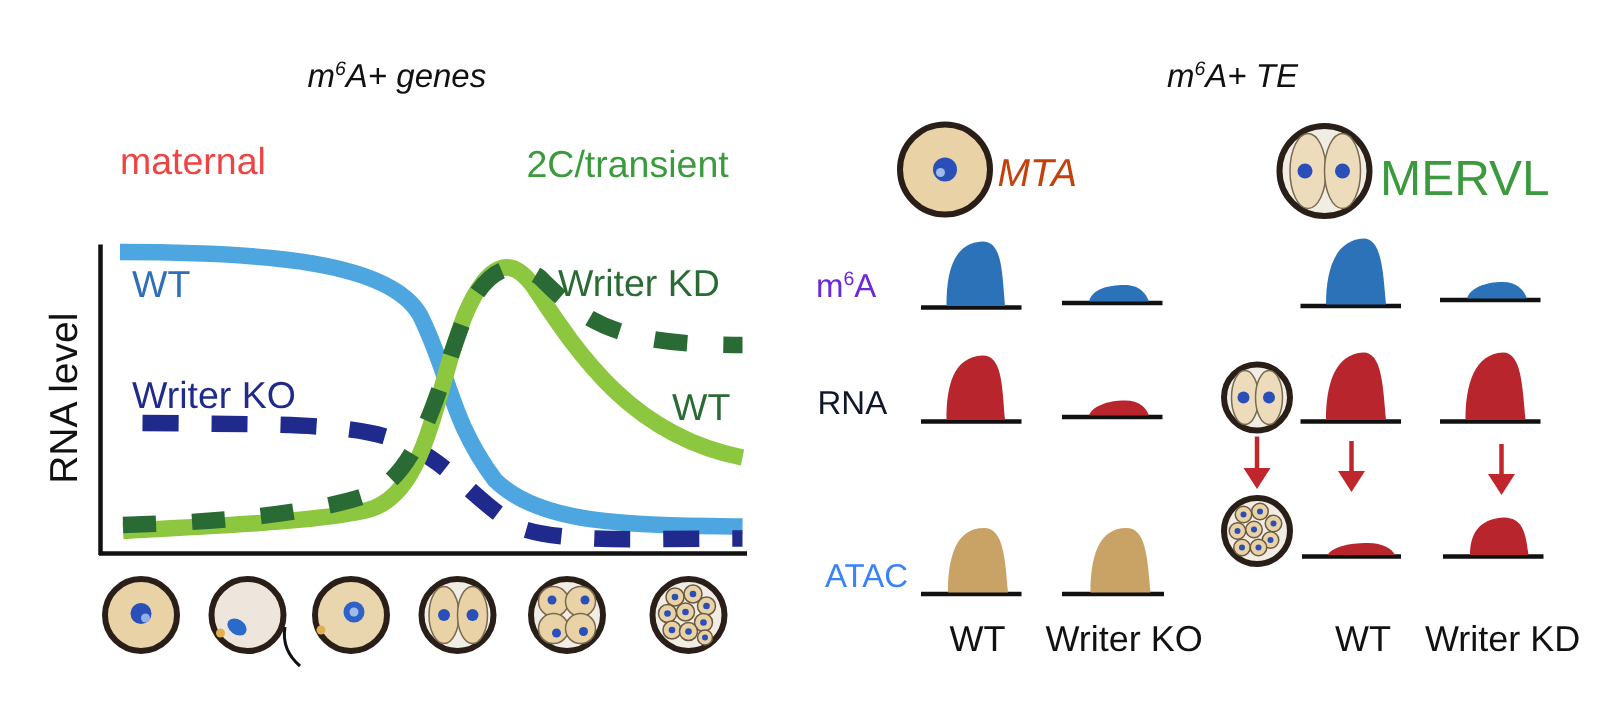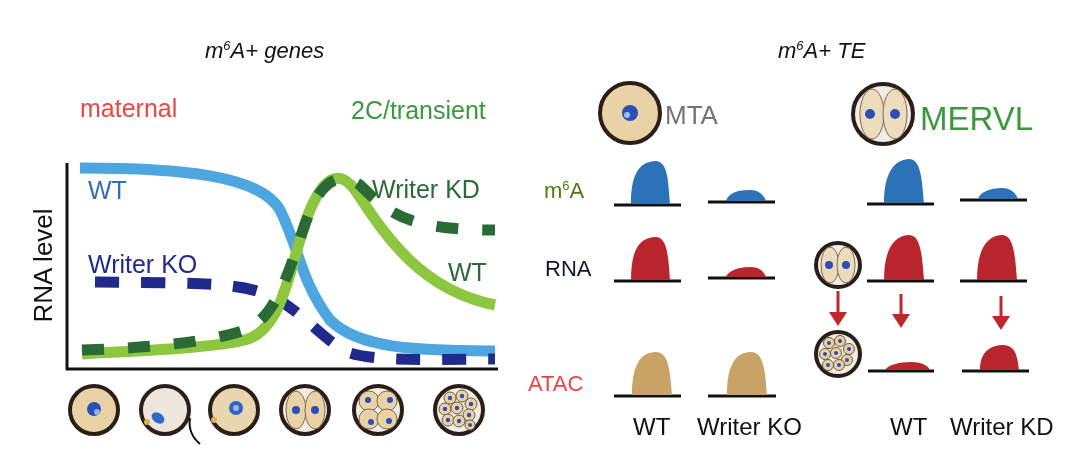--- a/index.html
+++ b/index.html
@@ -196,25 +196,25 @@
   <g fill="#c0262c" stroke="#c0262c">
     <line x1="901" y1="294" x2="901" y2="320" stroke-width="3"></line>
     <polygon points="892,314 910,314 901,328" stroke="none"></polygon>
   </g>
   <g fill="#c0262c" stroke="#c0262c">
     <line x1="1001" y1="296" x2="1001" y2="322" stroke-width="3"></line>
     <polygon points="992,316 1010,316 1001,330" stroke="none"></polygon>
   </g>
 </svg>
 
-<div class="abs" style="left:665px;top:100px;font-size:26px;color:#737373;">MTA</div>
+<div class="abs" style="left:665px;top:100px;font-size:26px;color:#c2410c;font-style:italic;">MTA</div>
 <div class="abs" style="left:920px;top:100px;font-size:33px;color:#3a9a3d;">MERVL</div>
 
-<div class="abs row-lbl" style="left:544px;top:178px;color:#4d7c0f;">
+<div class="abs row-lbl" style="left:544px;top:178px;color:#6d28d9;">
   <span>m</span><sup>6</sup><span>A</span>
 </div>
 <div class="abs row-lbl" style="left:545px;top:256px;color:#0f172a;">RNA</div>
-<div class="abs row-lbl" style="left:528px;top:371px;color:#ef4444;">ATAC</div>
+<div class="abs row-lbl" style="left:550px;top:371px;color:#3b82f6;">ATAC</div>
 
 <div class="abs bottom-lbl" style="left:633px;top:413px;">WT</div>
 <div class="abs bottom-lbl" style="left:697px;top:413px;">Writer KO</div>
 <div class="abs bottom-lbl" style="left:890px;top:413px;">WT</div>
 <div class="abs bottom-lbl" style="left:950px;top:413px;">Writer KD</div>
 
 </body></html>

